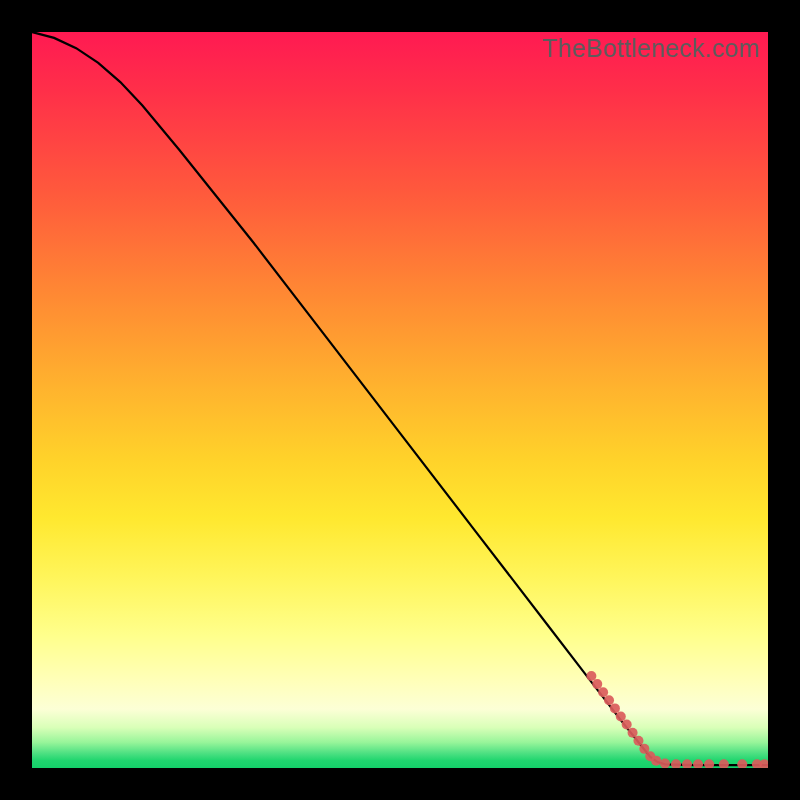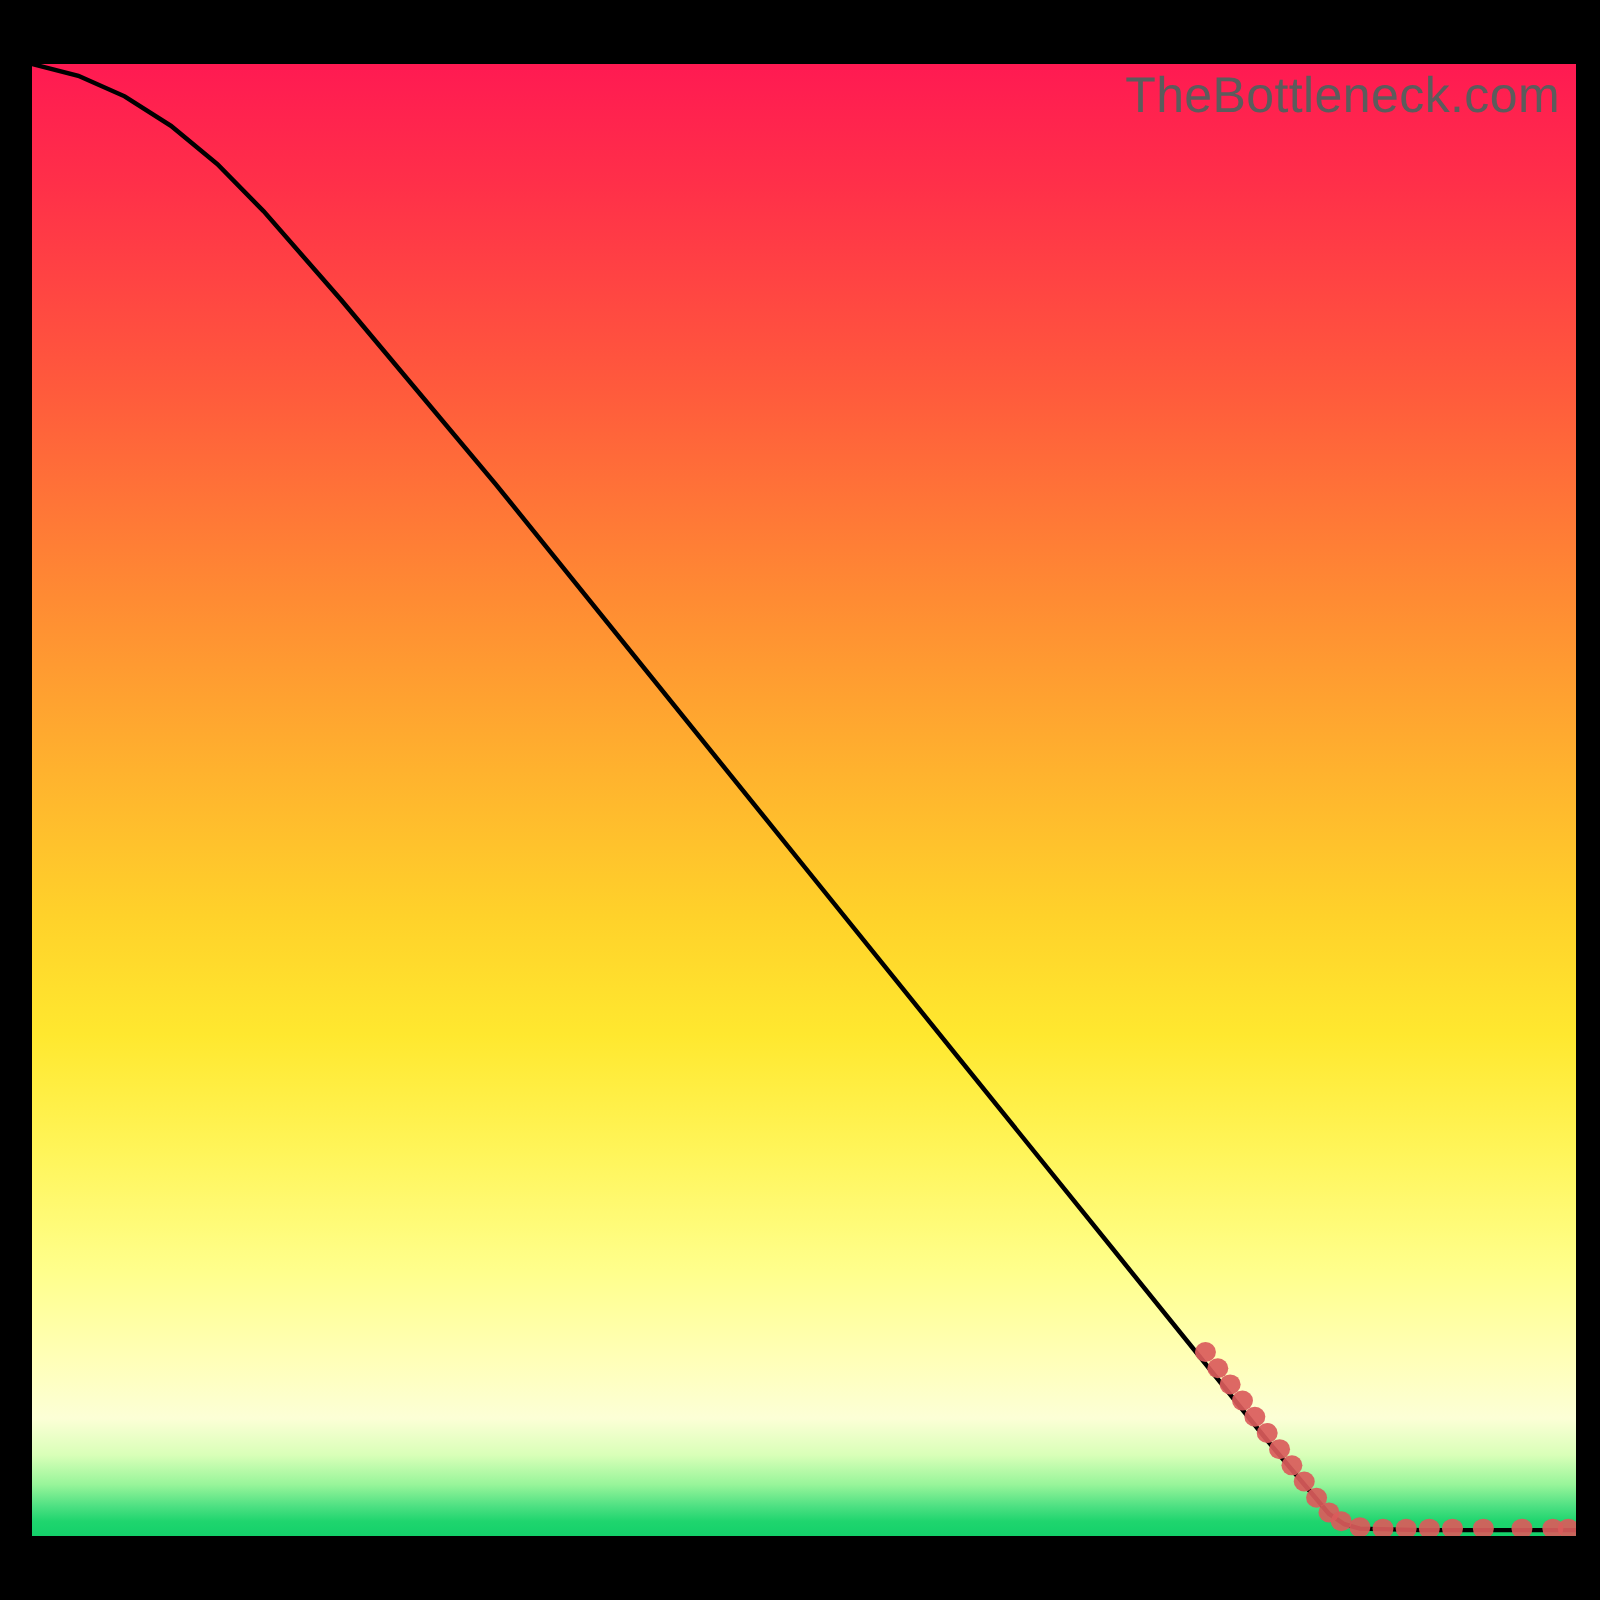--- a/index.html
+++ b/index.html
@@ -12,26 +12,25 @@
     font-family: Arial, Helvetica, sans-serif;
   }
   .stage {
     position: relative;
     width: 800px;
     height: 800px;
     background: #000;
   }
   .plot {
     position: absolute;
-    left: 16px;
+    left: 32px;
     top: 32px;
     width: 736px;
     height: 736px;
     overflow: hidden;
-    padding-left: 36px;
   }
   .gradient-bg {
     position: absolute;
     inset: 0;
     
     background: linear-gradient(
       to bottom,
       #ff1a52 0%,
       #ff2f49 8%,
       #ff5a3c 22%,

